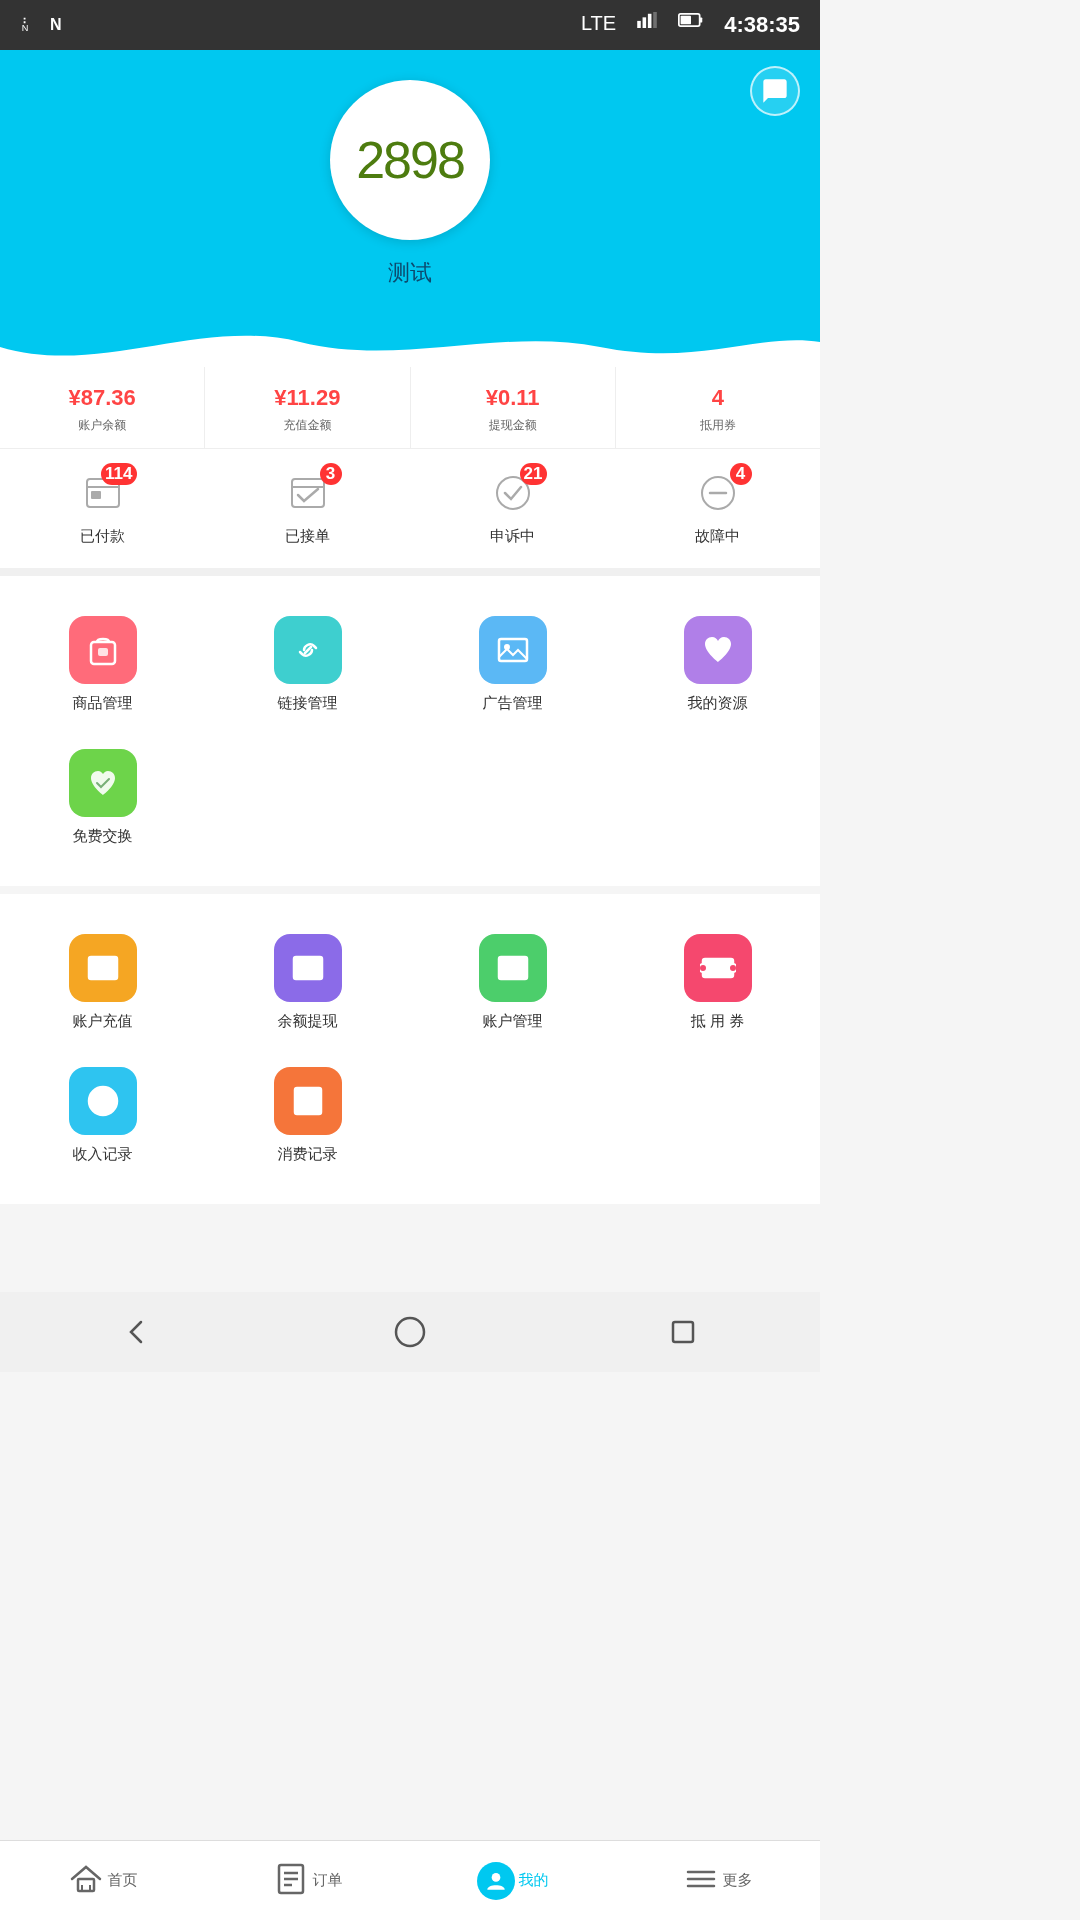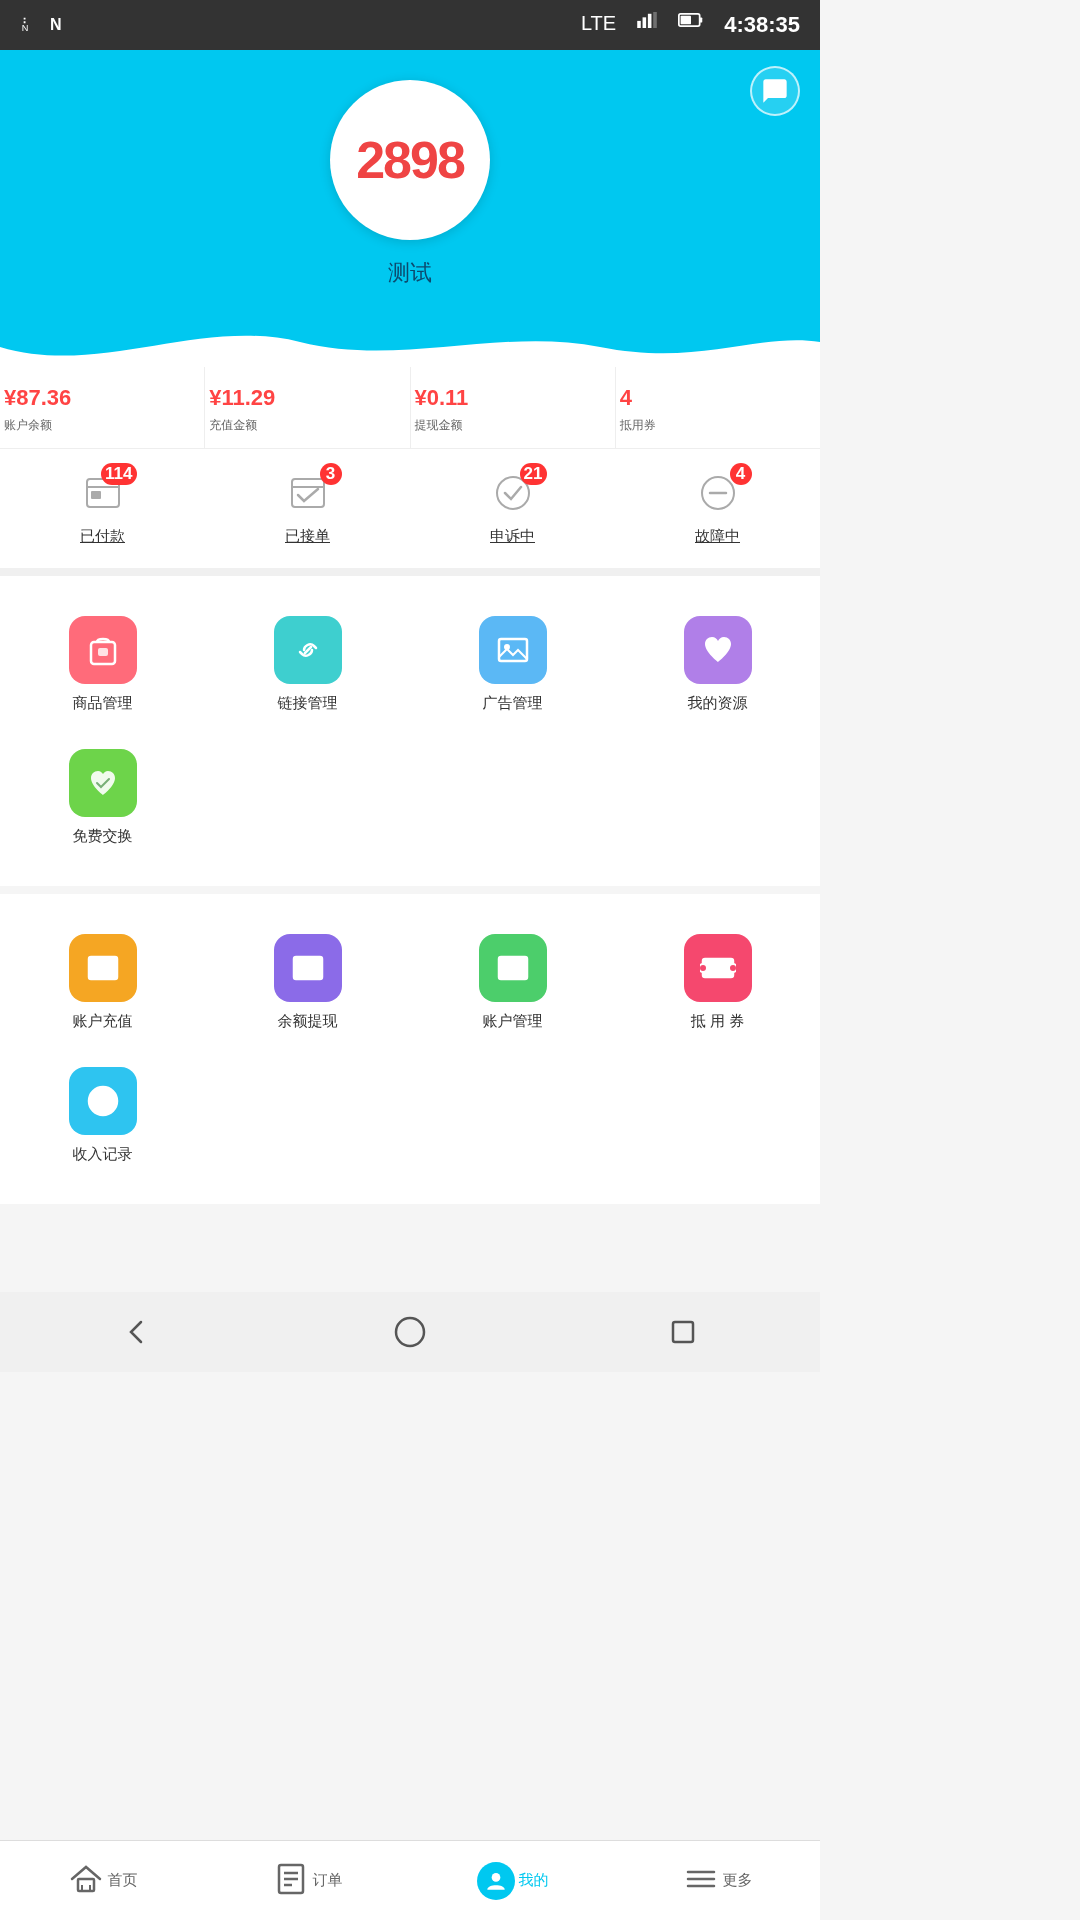--- a/index.html
+++ b/index.html
@@ -50,22 +50,22 @@
       width: 160px; height: 160px;
       border-radius: 50%;
       background: white;
       margin: 10px auto 18px;
       display: flex; align-items: center; justify-content: center;
       border: 4px solid rgba(255,255,255,0.6);
       box-shadow: 0 2px 12px rgba(0,0,0,0.15);
     }
     .avatar-text {
       font-size: 52px;
-      font-weight: bold;
-      color: #ef4444;
+      font-weight: normal;
+      color: #4d7c0f;
       letter-spacing: -2px;
     }
     .username {
       color: #0c4a6e;
       font-size: 22px;
       margin-bottom: 19px;
     }
     
     .hero-wave {
       position: absolute;
@@ -77,20 +77,21 @@
 
     
     .stats-row {
       background: white;
       display: flex;
       border-bottom: 1px solid #eee;
       margin-top: 0;
     }
     .stat-item {
       flex: 1;
+      text-align: center;
       padding: 18px 4px 14px;
       border-right: 1px solid #eee;
     }
     .stat-item:last-child { border-right: none; }
     .stat-value {
       font-size: 22px;
       font-weight: bold;
       color: #ff4444;
       display: block;
       margin-bottom: 4px;
@@ -129,21 +130,20 @@
       border-radius: 11px;
       display: flex; align-items: center; justify-content: center;
       padding: 0 4px;
       font-weight: bold;
     }
     .order-icon svg { width: 44px; height: 44px; }
     .order-label {
       font-size: 15px;
       color: #333;
       display: block;
-      text-decoration: underline;
     }
 
     
     .section {
       background: white;
       margin-bottom: 8px;
     }
     .icon-grid {
       display: flex;
       flex-wrap: wrap;
@@ -460,20 +460,31 @@
         <svg viewBox="0 0 36 36" fill="none">
           <circle cx="18" cy="18" r="14" stroke="white" stroke-width="2.5"></circle>
           <line x1="18" y1="10" x2="18" y2="18" stroke="white" stroke-width="2.5" stroke-linecap="round"></line>
           <line x1="18" y1="18" x2="24" y2="14" stroke="white" stroke-width="2" stroke-linecap="round"></line>
           <line x1="18" y1="18" x2="18" y2="26" stroke="white" stroke-width="1.5" stroke-dasharray="2,2"></line>
         </svg>
       </div>
       <span class="icon-label">收入记录</span>
     </div>
 
+    <div class="icon-item">
+      <div class="icon-btn bg-salmon">
+        <svg viewBox="0 0 36 36" fill="none">
+          <rect x="5" y="5" width="26" height="26" rx="2" stroke="white" stroke-width="2.5"></rect>
+          <line x1="10" y1="12" x2="26" y2="12" stroke="white" stroke-width="2"></line>
+          <line x1="10" y1="18" x2="26" y2="18" stroke="white" stroke-width="2"></line>
+          <line x1="10" y1="24" x2="20" y2="24" stroke="white" stroke-width="2"></line>
+        </svg>
+      </div>
+      <span class="icon-label">消费记录</span>
+    </div>
   </div>
 </div>
 
 <div class="spacer"></div>
 
 <div class="android-nav">
   <div class="android-nav-btn">
     <svg width="36" height="36" viewBox="0 0 36 36" fill="none">
       <polyline points="22,8 12,18 22,28" stroke="#555" stroke-width="2.5" fill="none" stroke-linecap="round"></polyline>
     </svg>

